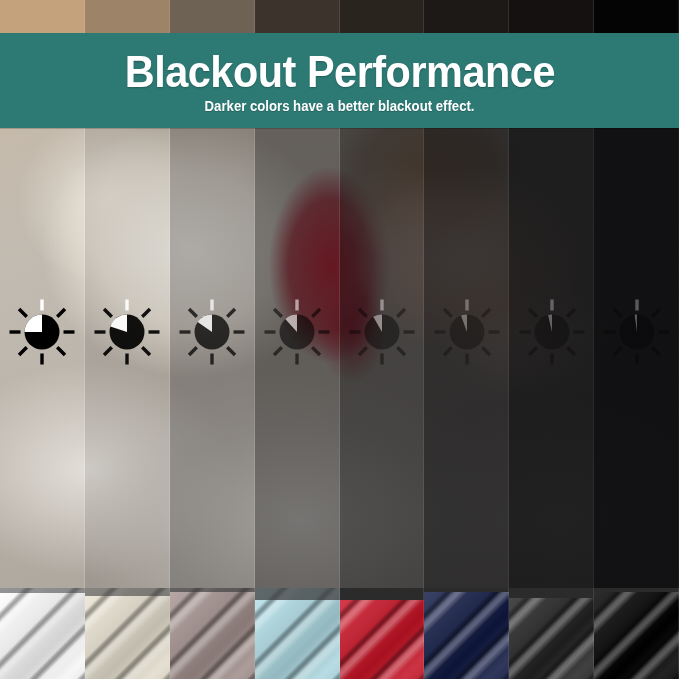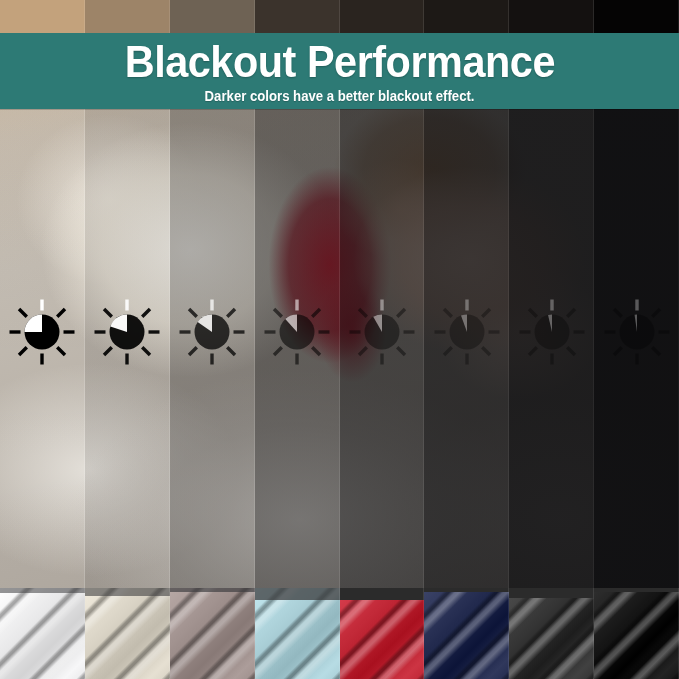--- a/index.html
+++ b/index.html
@@ -41,21 +41,21 @@
   .col{position:relative;height:679px;flex:1 1 0;}
   .col .shade{position:absolute;inset:0;}
   .col .edge{position:absolute;top:0;bottom:0;right:0;width:1px;background:rgba(255,255,255,.16);}
 
   
   .topstrip{position:absolute;left:0;top:0;width:679px;height:33px;display:flex;z-index:6;}
   .topstrip .sw{flex:1 1 0;height:100%;}
 
   
   .banner{
-    position:absolute;left:0;top:33px;width:679px;height:76px;z-index:7;
+    position:absolute;left:0;top:33px;width:679px;height:95px;z-index:7;
     display:flex;flex-direction:column;align-items:center;justify-content:center;
     box-shadow:0 1px 0 rgba(0,0,0,.18);
   }
   .banner h1{
     margin:0;color:#fff;font-weight:700;font-size:45px;line-height:1;
     letter-spacing:-.5px;transform:scaleX(.92);transform-origin:center;
     text-shadow:0 1px 2px rgba(0,0,0,.25);white-space:nowrap;
   }
   .banner .sub{
     margin-top:5px;color:#fff;font-weight:700;font-size:14px;line-height:1;

